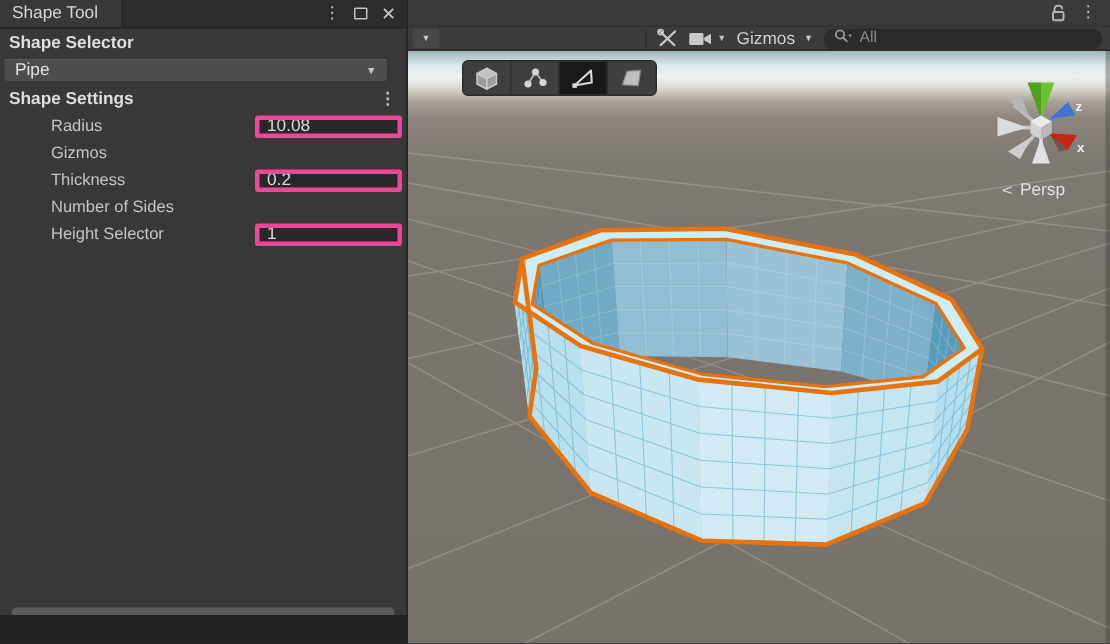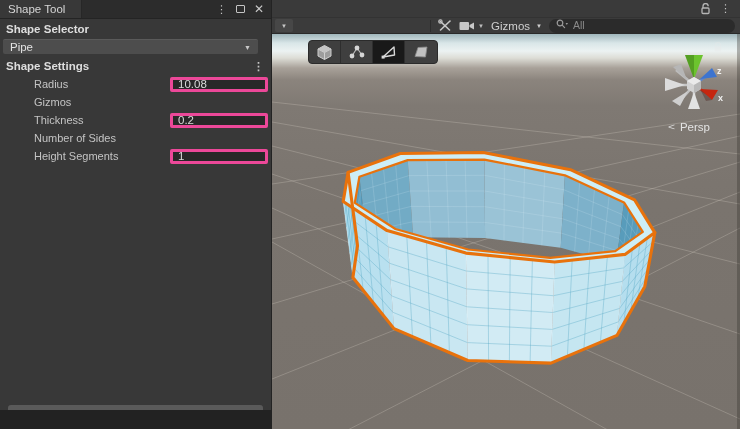--- a/index.html
+++ b/index.html
@@ -110,21 +110,21 @@
       <span class="lbl">Gizmos</span>
     </div>
     <div class="row">
       <span class="lbl">Thickness</span>
       <input value="0.2" style="">
     </div>
     <div class="row">
       <span class="lbl">Number of Sides</span>
     </div>
     <div class="row">
-      <span class="lbl">Height Segments</span>
+      <span class="lbl">Height Selector</span>
       <input value="1" style="">
     </div>
 
     <div class="panel-bottom-bar"></div>
   </div>
 
   <div class="scene">
 
     <div class="scene-header">
       <svg width="11" height="12" viewBox="0 0 11 12">

